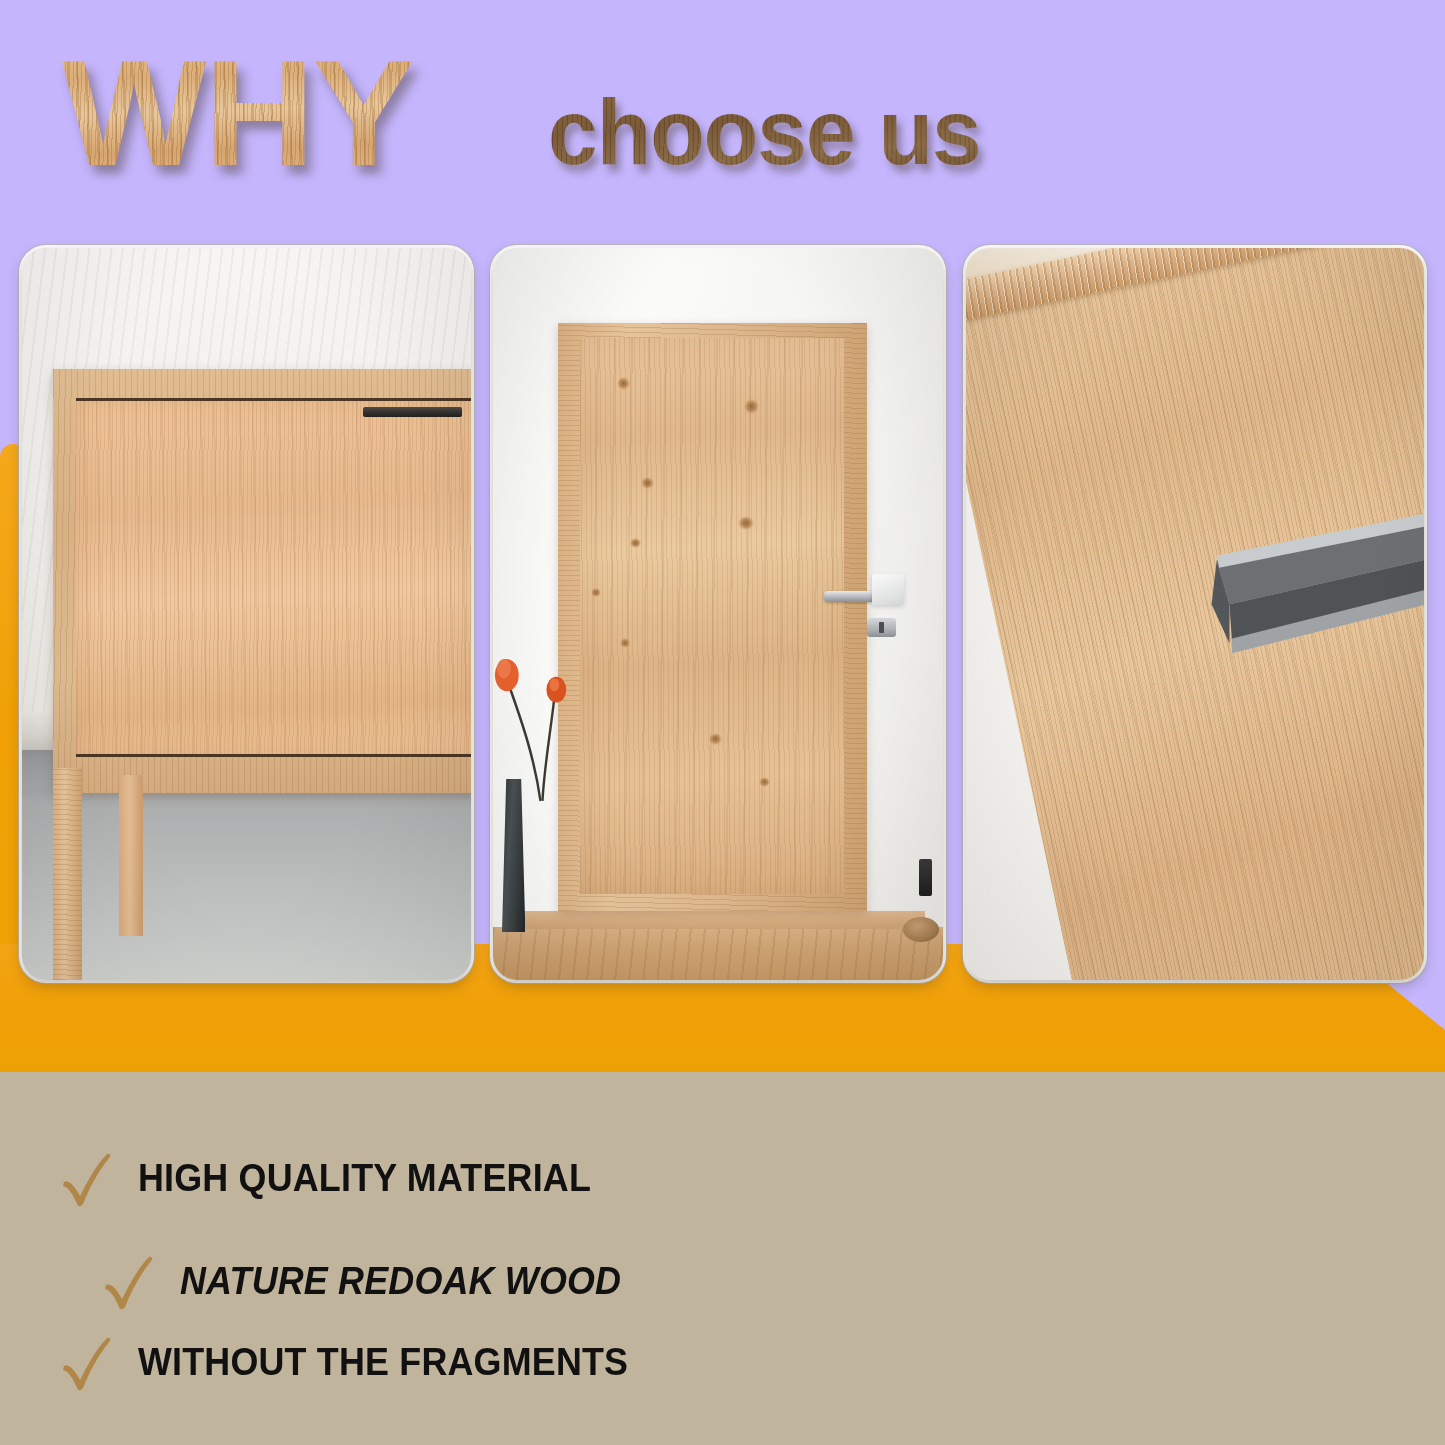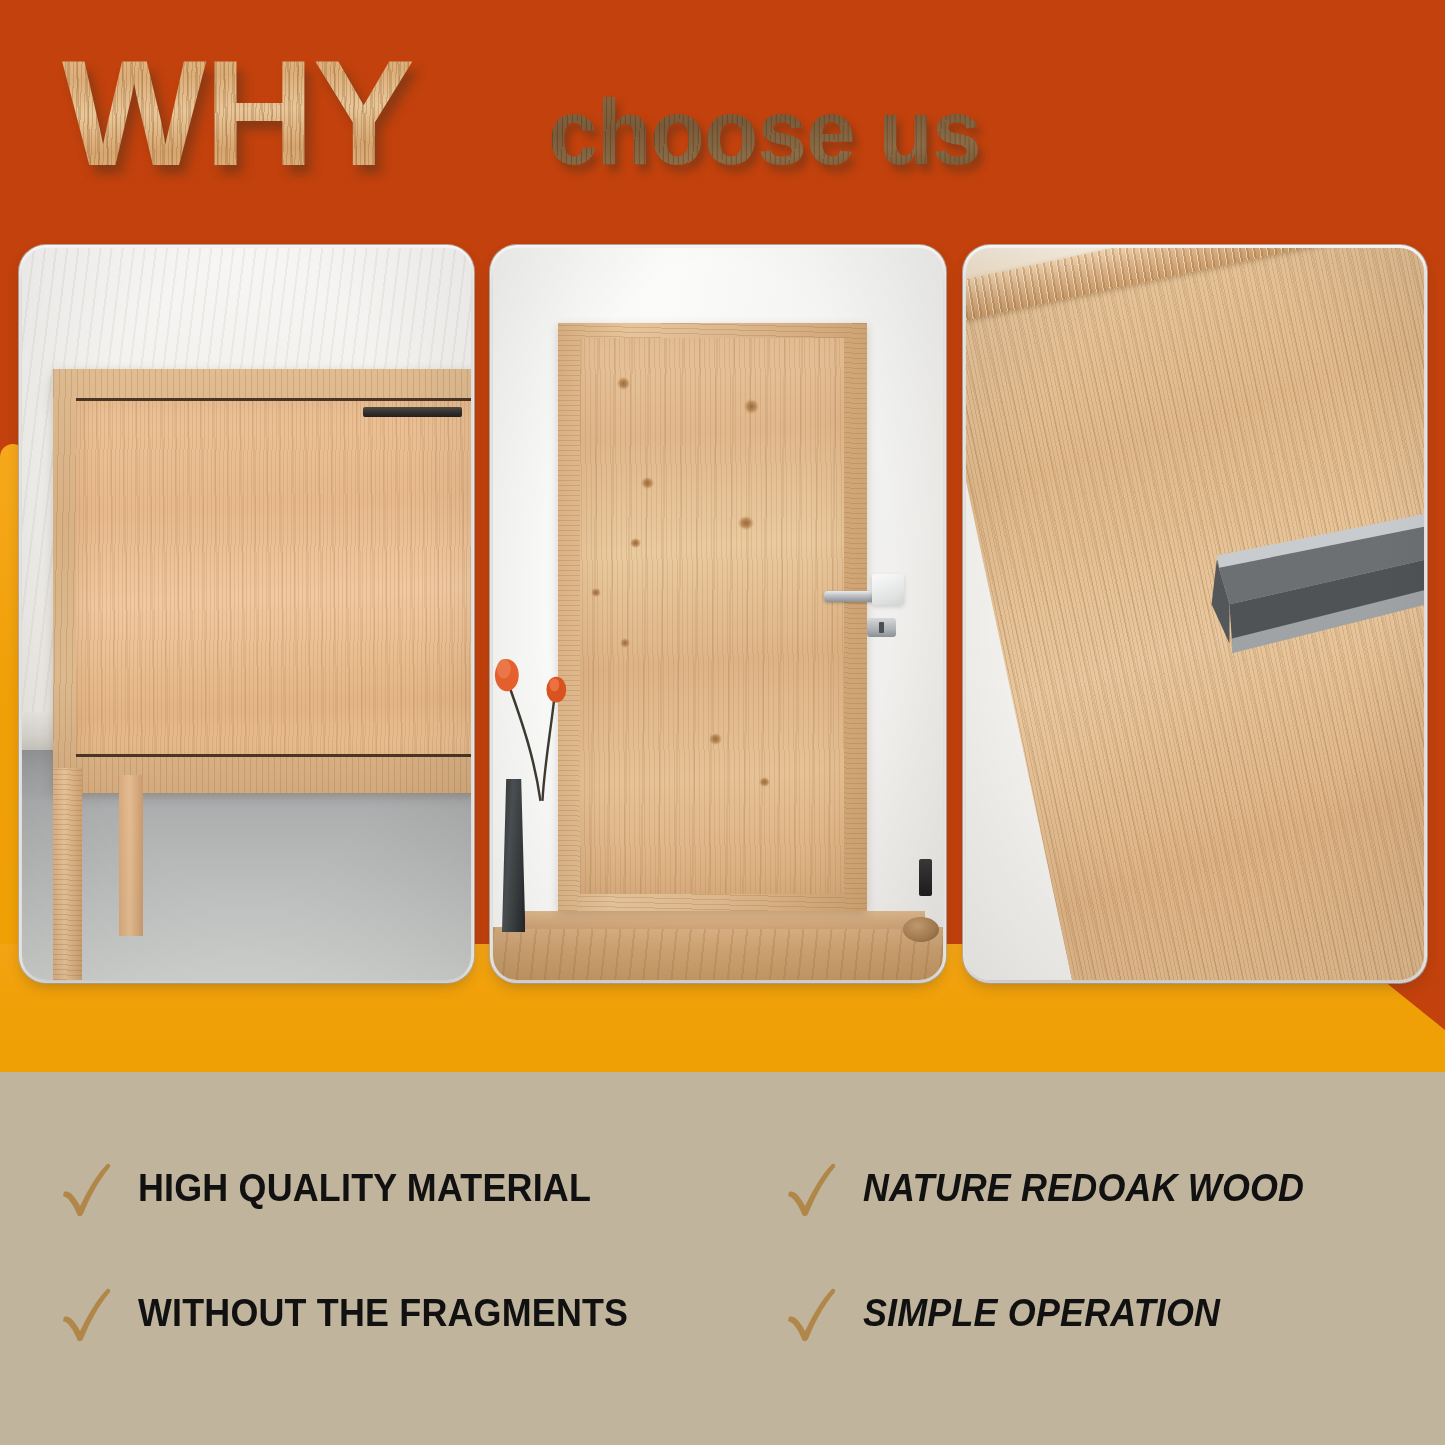--- a/index.html
+++ b/index.html
@@ -7,21 +7,21 @@
   body {
     width:1445px; height:1445px;
     font-family:"Liberation Sans", sans-serif;
     overflow:hidden;
     position:relative;
   }
 
   
   .canvas{
     position:absolute; inset:0;
-    background:#c2410c;
+    background:#c4b5fd;
     overflow:hidden;
   }
 
   
   .header{
     position:absolute; left:0; top:0; width:1445px; height:232px;
     z-index:6;
   }
   .title-why{
     position:absolute; left:62px; top:38px;
@@ -82,23 +82,23 @@
 
   
   .beige{
     position:absolute; left:0; top:1072px; width:1445px; height:373px;
     background:#c0b49c;
     z-index:3;
   }
   .features{
     position:absolute; inset:0;
     display:grid;
-    grid-template-columns:1fr 1fr;
+    grid-template-columns:1fr;
     grid-template-rows:1fr 1fr;
-    padding:54px 40px 70px 60px;
+    padding:54px 40px 54px 60px;
     column-gap:20px;
   }
   .feature{
     display:flex;
     align-items:center;
     gap:22px;
   }
   .feature.right{ padding-left:42px;font-style:italic; }
   .check-icon{ flex:0 0 auto; width:56px; height:58px; display:block; }
   .feature-label{
@@ -377,26 +377,20 @@
         <div class="feature-label">NATURE REDOAK WOOD</div>
       </div>
 
       <div class="feature">
         <svg class="check-icon" viewBox="0 0 56 58">
           <path d="M4 33 C9 31 14 36 20 47 C27 33 36 16 47 5 C49 4 51 6 50 8 C38 22 29 40 23 55 C21 58 18 58 17 55 C13 45 8 38 3 37 Z" fill="#b08748"></path>
         </svg>
         <div class="feature-label">WITHOUT THE FRAGMENTS</div>
       </div>
 
-      <div class="feature right">
-        <svg class="check-icon" viewBox="0 0 56 58">
-          <path d="M4 33 C9 31 14 36 20 47 C27 33 36 16 47 5 C49 4 51 6 50 8 C38 22 29 40 23 55 C21 58 18 58 17 55 C13 45 8 38 3 37 Z" fill="#b08748"></path>
-        </svg>
-        <div class="feature-label">SIMPLE OPERATION</div>
-      </div>
 
     </div>
   </div>
 
   <div class="panels">
 
     <div class="panel" id="panel-1">
       <div class="ph">
         <div class="p1-wall"></div>
         <div class="p1-floor"></div>

